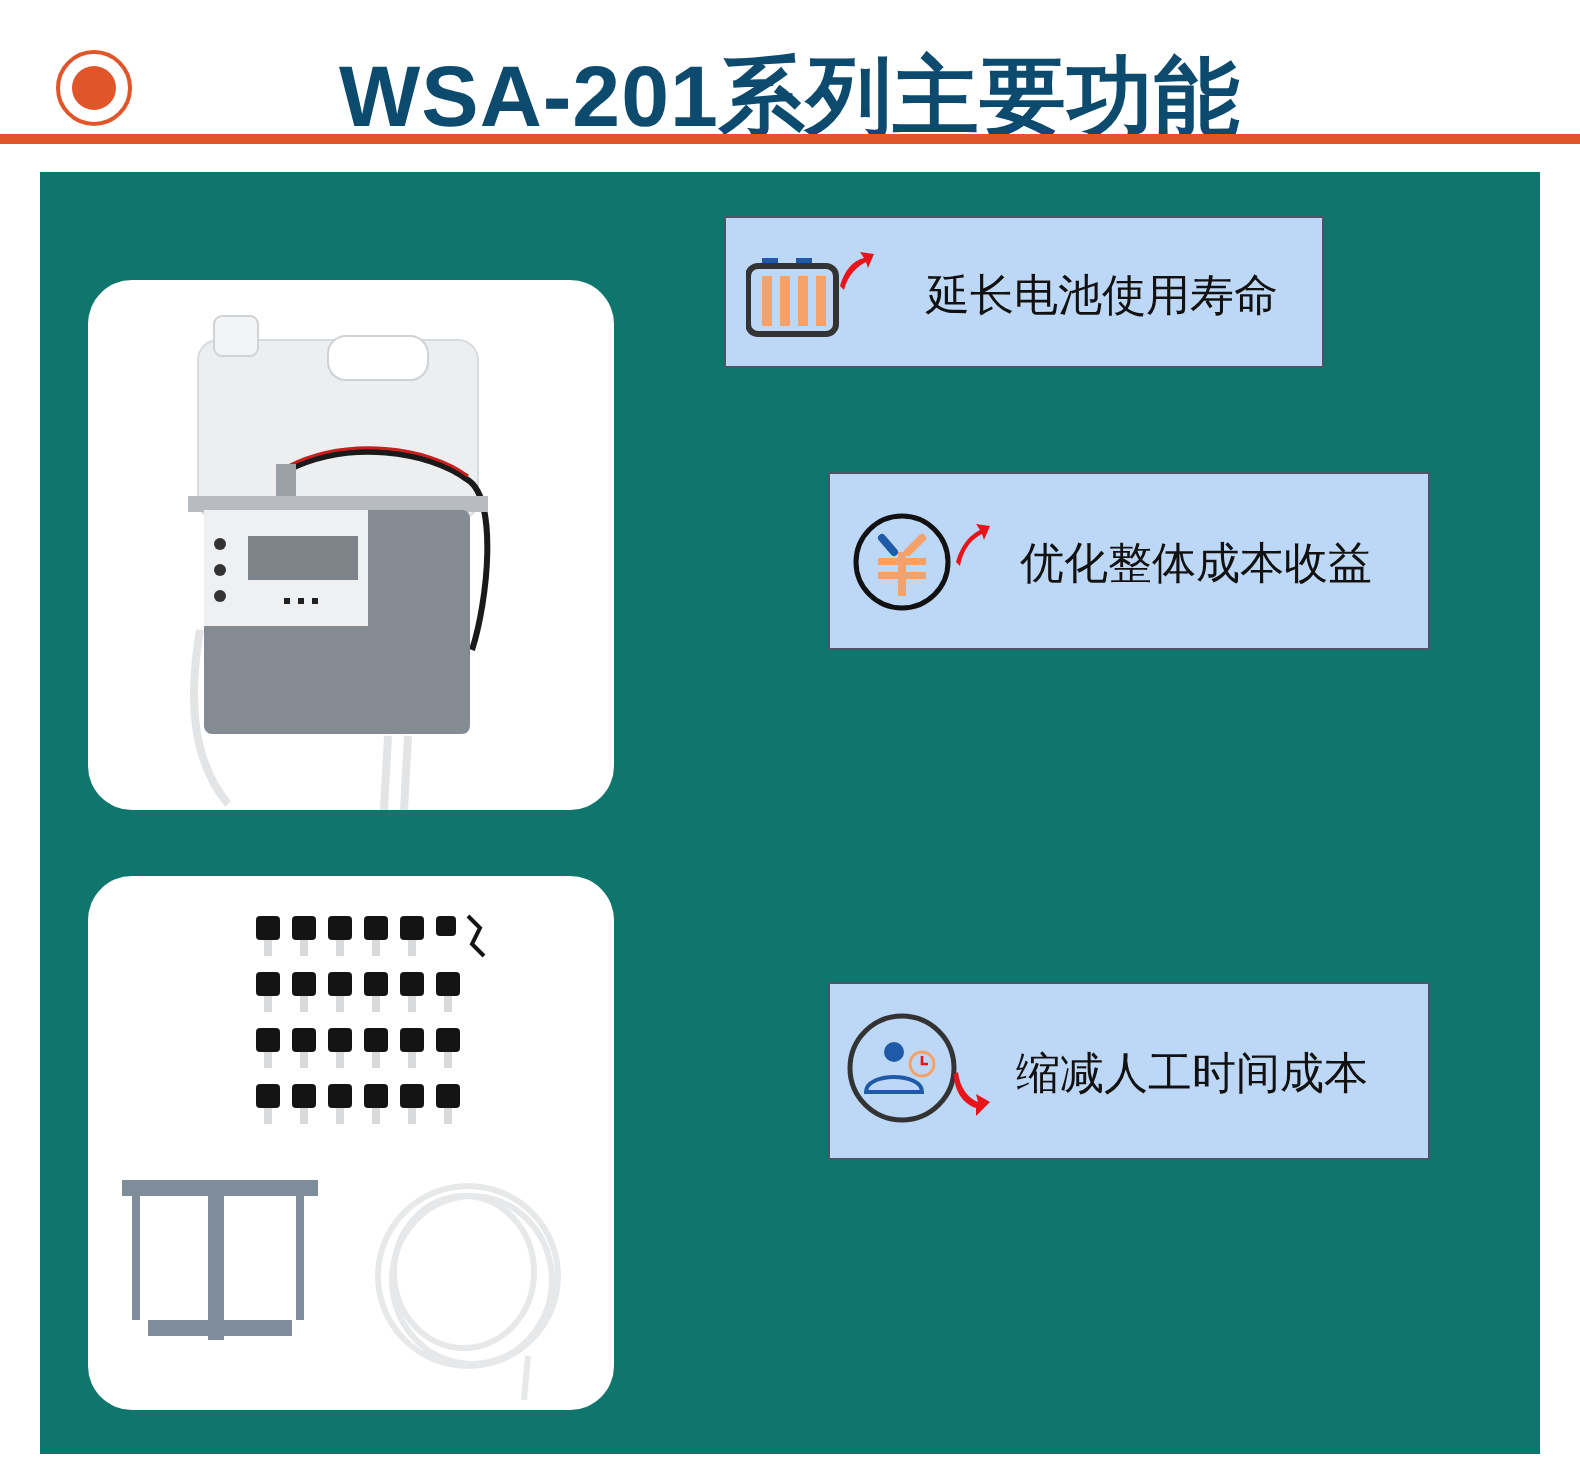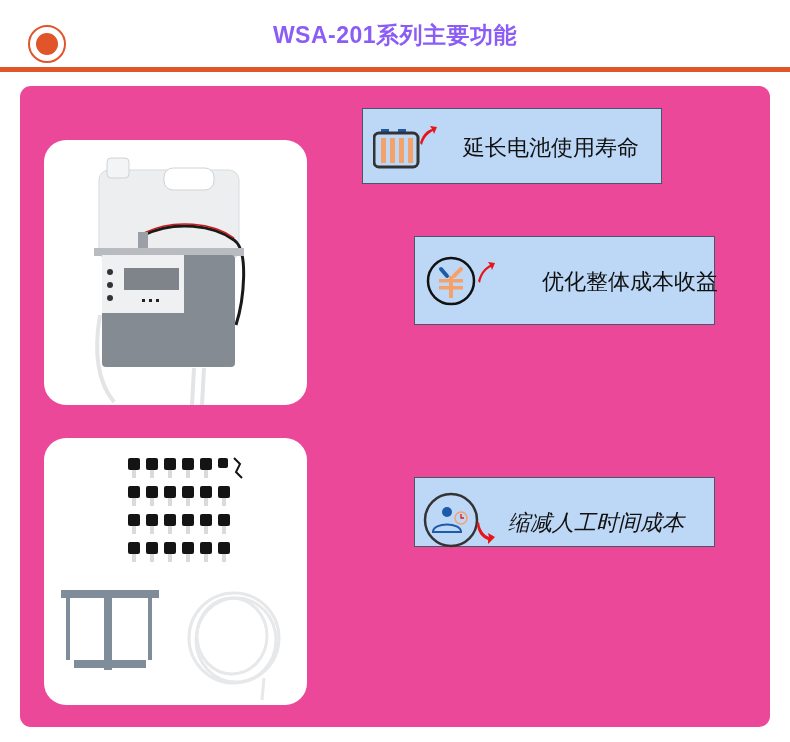--- a/index.html
+++ b/index.html
@@ -10,49 +10,48 @@
     position: absolute; left: 28px; top: 25px; width: 38px; height: 38px;
     border-radius: 50%; border: 2px solid #e0552a; background: #fff;
   }
   .header-dot::after {
     content: ""; position: absolute; left: 6px; top: 6px; width: 22px; height: 22px;
     border-radius: 50%; background: #e0552a;
   }
   .title {
     position: absolute; left: 0; right: 0; top: 20px; text-align: center;
     font-family: "Liberation Sans", "DejaVu Sans", sans-serif;
-    font-weight: bold; font-size: 23px; color: #8b5cf6; letter-spacing: 0.5px;
+    font-weight: bold; font-size: 43px; color: #0c4a6e; letter-spacing: 0.5px;
   }
   .title-rule { position: absolute; left: 0; top: 67px; width: 790px; height: 5px; background: #e0552a; }
 
   .panel {
     position: absolute; left: 20px; top: 86px; width: 750px; height: 641px;
-    background: #ec4899;
-    border-radius: 11px;
+    background: #0f766e;
   }
 
   .photo-card {
     position: absolute; background: #ffffff; border-radius: 22px; overflow: hidden;
   }
   .photo-1 { left: 24px; top: 54px; width: 263px; height: 265px; }
   .photo-2 { left: 24px; top: 352px; width: 263px; height: 267px; }
 
   .feature {
     position: absolute; border: 1.5px solid #4a5566; background: #bdd8f7;
     display: flex; align-items: center;
   }
   .feature .icon-wrap { position: absolute; }
   .feature .label {
     position: absolute; font-size: 22px; color: #111; white-space: nowrap;
     font-family: "DejaVu Sans", sans-serif;
   }
   .f1 { left: 342px; top: 22px; width: 300px; height: 76px; }
   .f2 { left: 394px; top: 150px; width: 301px; height: 89px; }
   .f3 { left: 427px; top: 278px; width: 301px; height: 89px; }
-  .f4 { left: 394px; top: 391px; width: 301px; height: 70px; font-style: italic; }
+  .f4 { left: 394px; top: 405px; width: 301px; height: 89px; }
   .f5 { left: 342px; top: 533px; width: 300px; height: 89px; }
 </style>
 </head>
 <body>
 
 <div class="header-dot"></div>
 <div class="title">WSA-201系列主要功能</div>
 <div class="title-rule"></div>
 
 <div class="panel">
@@ -189,21 +188,21 @@
       <svg width="80" height="52" viewBox="0 0 80 52">
         <circle cx="26" cy="26" r="23" fill="none" stroke="#111" stroke-width="2.5"></circle>
         <path d="M16 14 L22 21" stroke="#1e5aa8" stroke-width="4" stroke-linecap="round"></path>
         <path d="M36 14 L29 21" stroke="#f5a26a" stroke-width="4" stroke-linecap="round"></path>
         <rect x="14" y="24" width="24" height="3.5" fill="#f5a26a"></rect>
         <rect x="14" y="31" width="24" height="3.5" fill="#f5a26a"></rect>
         <rect x="24" y="21" width="4" height="22" fill="#f5a26a"></rect>
         <path d="M53 26 C56 16, 61 12, 65 10 L63 7 L70 8 L67 15 L66 12 C62 14, 57 18, 55 28 Z" fill="#e8141a"></path>
       </svg>
     </span>
-    <span class="label" style="left:95px;top:30px;margin-left:32px;">优化整体成本收益</span>
+    <span class="label" style="left:95px;top:30px;">优化整体成本收益</span>
   </div>
 
 
   <div class="feature f4">
     <span class="icon-wrap" style="left:6px;top:12px;">
       <svg width="84" height="66" viewBox="0 0 84 66">
         <circle cx="30" cy="30" r="26" fill="none" stroke="#333" stroke-width="2.5"></circle>
         <circle cx="26" cy="22" r="5" fill="#1e5aa8"></circle>
         <path d="M12 42 C12 32, 40 32, 40 42 Z" fill="none" stroke="#1e5aa8" stroke-width="2"></path>
         <circle cx="40" cy="28" r="6" fill="#bdd8f7" stroke="#f5a26a" stroke-width="1.5"></circle>

